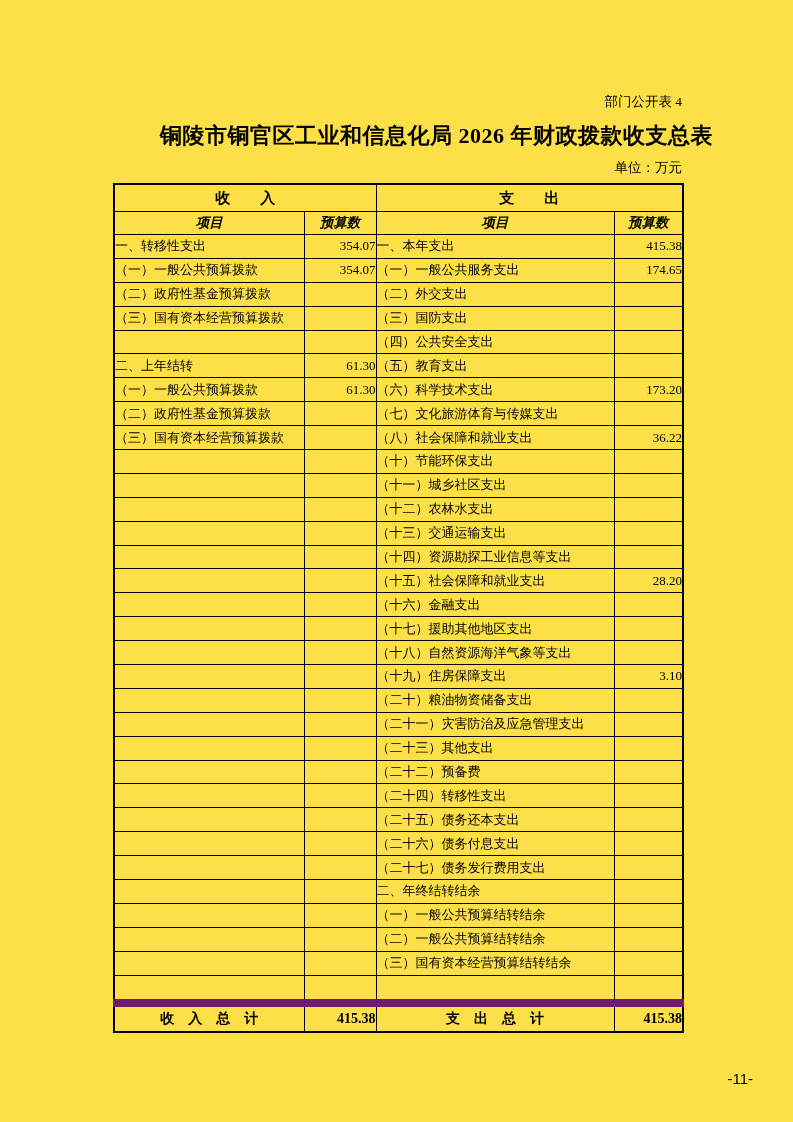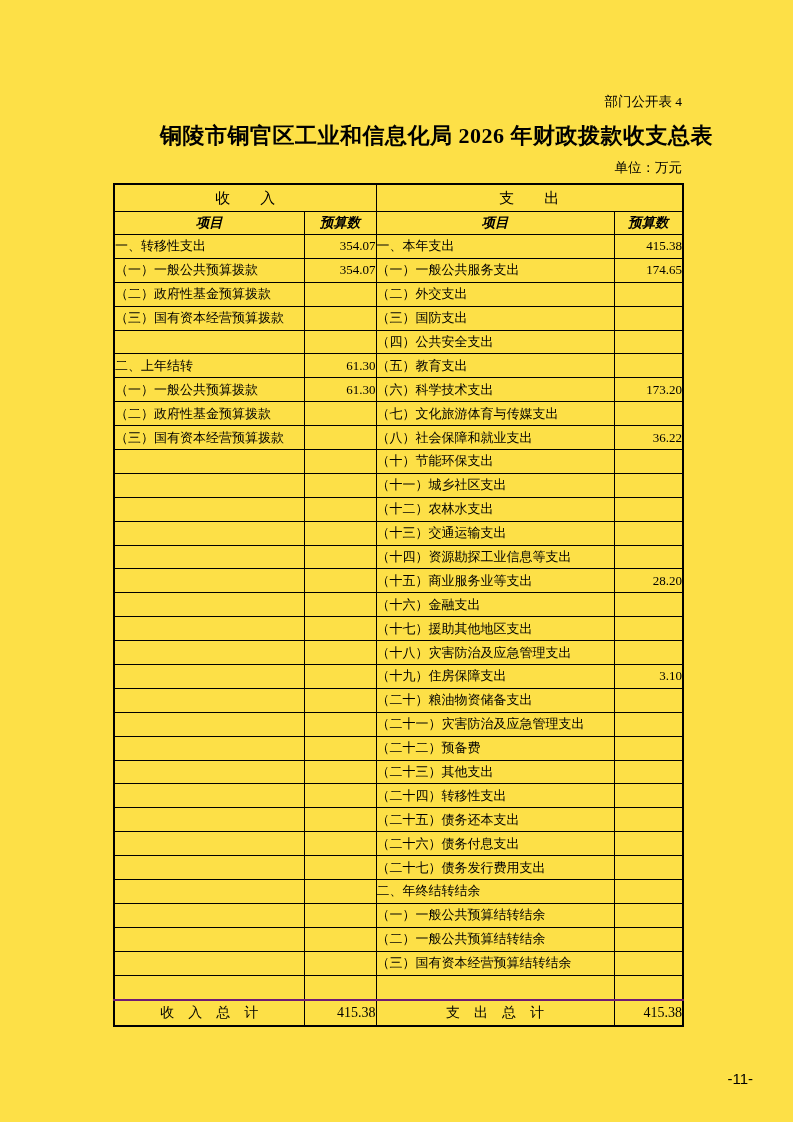--- a/index.html
+++ b/index.html
@@ -18,25 +18,25 @@
   .unit-label { position:absolute; top:159px; right:111px; font-size:13.5px; }
 
   table.budget {
     position:absolute; top:183px; left:113px; width:569px;
     border-collapse:collapse; table-layout:fixed;
     border:2px solid #000;
   }
   table.budget th, table.budget td {
     border:1px solid #000; padding:0; overflow:hidden; white-space:nowrap;
   }
-  tr.section-header th { height:26px; font-size:15px; font-weight:normal; text-align:center; }
+  tr.section-header th { height:26px; font-size:15px; font-weight:bold; text-align:center; }
   tr.col-header th { height:22px; font-size:13.5px; font-weight:bold; text-align:center;font-style:italic; }
   td.item { height:22.9px; font-size:13px; text-align:left; padding-left:6px; }
   td.num  { font-size:13px; text-align:right; padding-right:3px; }
-  tr.total-row td { height:24px; font-size:14px; font-weight:normal; border-top:2px solid #701a75; }
+  tr.total-row td { height:24px; font-size:14px; font-weight:bold; border-top:8px solid #701a75; }
   tr.total-row td.item { text-align:center; padding-left:0; }
 
   .page-number { position:absolute; top:1070px; right:40px; font-size:15px;
                  font-family:"Liberation Sans","DejaVu Sans",sans-serif; }
 </style>
 </head>
 <body>
 
 <div class="page">
 
@@ -147,39 +147,39 @@
         </tr>
         <tr>
           <td class="item"></td>
           <td class="num"></td>
           <td class="item">（十四）资源勘探工业信息等支出</td>
           <td class="num"></td>
         </tr>
         <tr>
           <td class="item"></td>
           <td class="num"></td>
-          <td class="item">（十五）商业服务业等支出</td>
+          <td class="item">（十五）社会保障和就业支出</td>
           <td class="num">28.20</td>
         </tr>
         <tr>
           <td class="item"></td>
           <td class="num"></td>
           <td class="item">（十六）金融支出</td>
           <td class="num"></td>
         </tr>
         <tr>
           <td class="item"></td>
           <td class="num"></td>
           <td class="item">（十七）援助其他地区支出</td>
           <td class="num"></td>
         </tr>
         <tr>
           <td class="item"></td>
           <td class="num"></td>
-          <td class="item">（十八）灾害防治及应急管理支出</td>
+          <td class="item">（十八）自然资源海洋气象等支出</td>
           <td class="num"></td>
         </tr>
         <tr>
           <td class="item"></td>
           <td class="num"></td>
           <td class="item">（十九）住房保障支出</td>
           <td class="num">3.10</td>
         </tr>
         <tr>
           <td class="item"></td>
@@ -189,27 +189,27 @@
         </tr>
         <tr>
           <td class="item"></td>
           <td class="num"></td>
           <td class="item">（二十一）灾害防治及应急管理支出</td>
           <td class="num"></td>
         </tr>
         <tr>
           <td class="item"></td>
           <td class="num"></td>
+          <td class="item">（二十三）其他支出</td>
+          <td class="num"></td>
+        </tr>
+        <tr>
+          <td class="item"></td>
+          <td class="num"></td>
           <td class="item">（二十二）预备费</td>
-          <td class="num"></td>
-        </tr>
-        <tr>
-          <td class="item"></td>
-          <td class="num"></td>
-          <td class="item">（二十三）其他支出</td>
           <td class="num"></td>
         </tr>
         <tr>
           <td class="item"></td>
           <td class="num"></td>
           <td class="item">（二十四）转移性支出</td>
           <td class="num"></td>
         </tr>
         <tr>
           <td class="item"></td>

